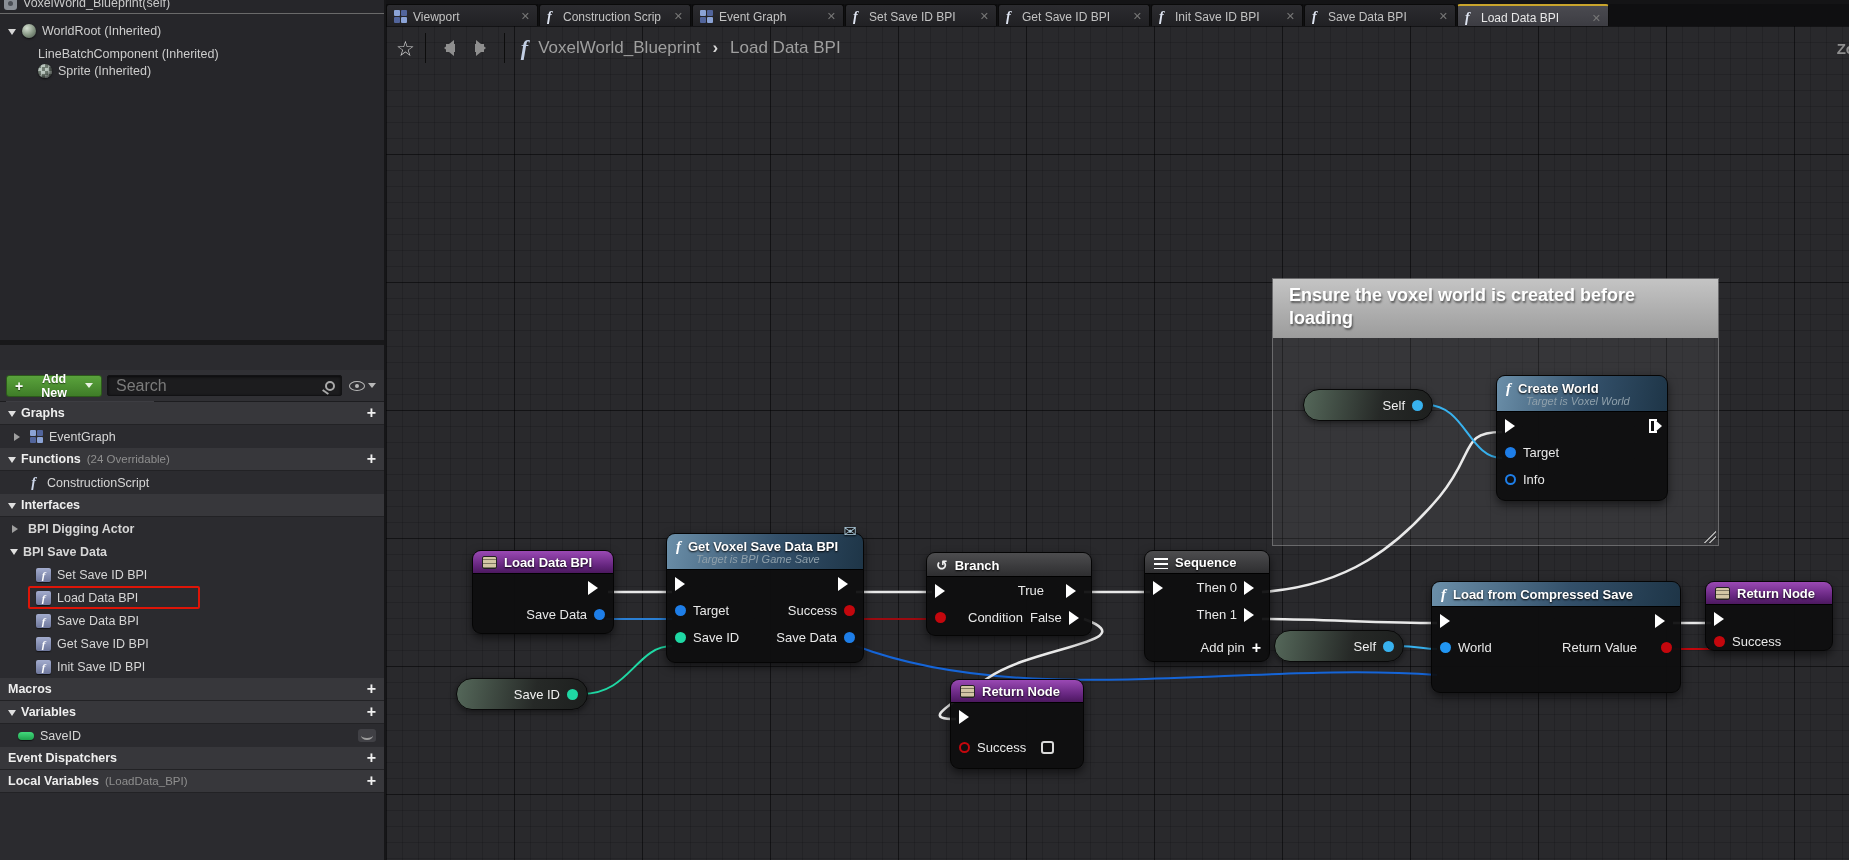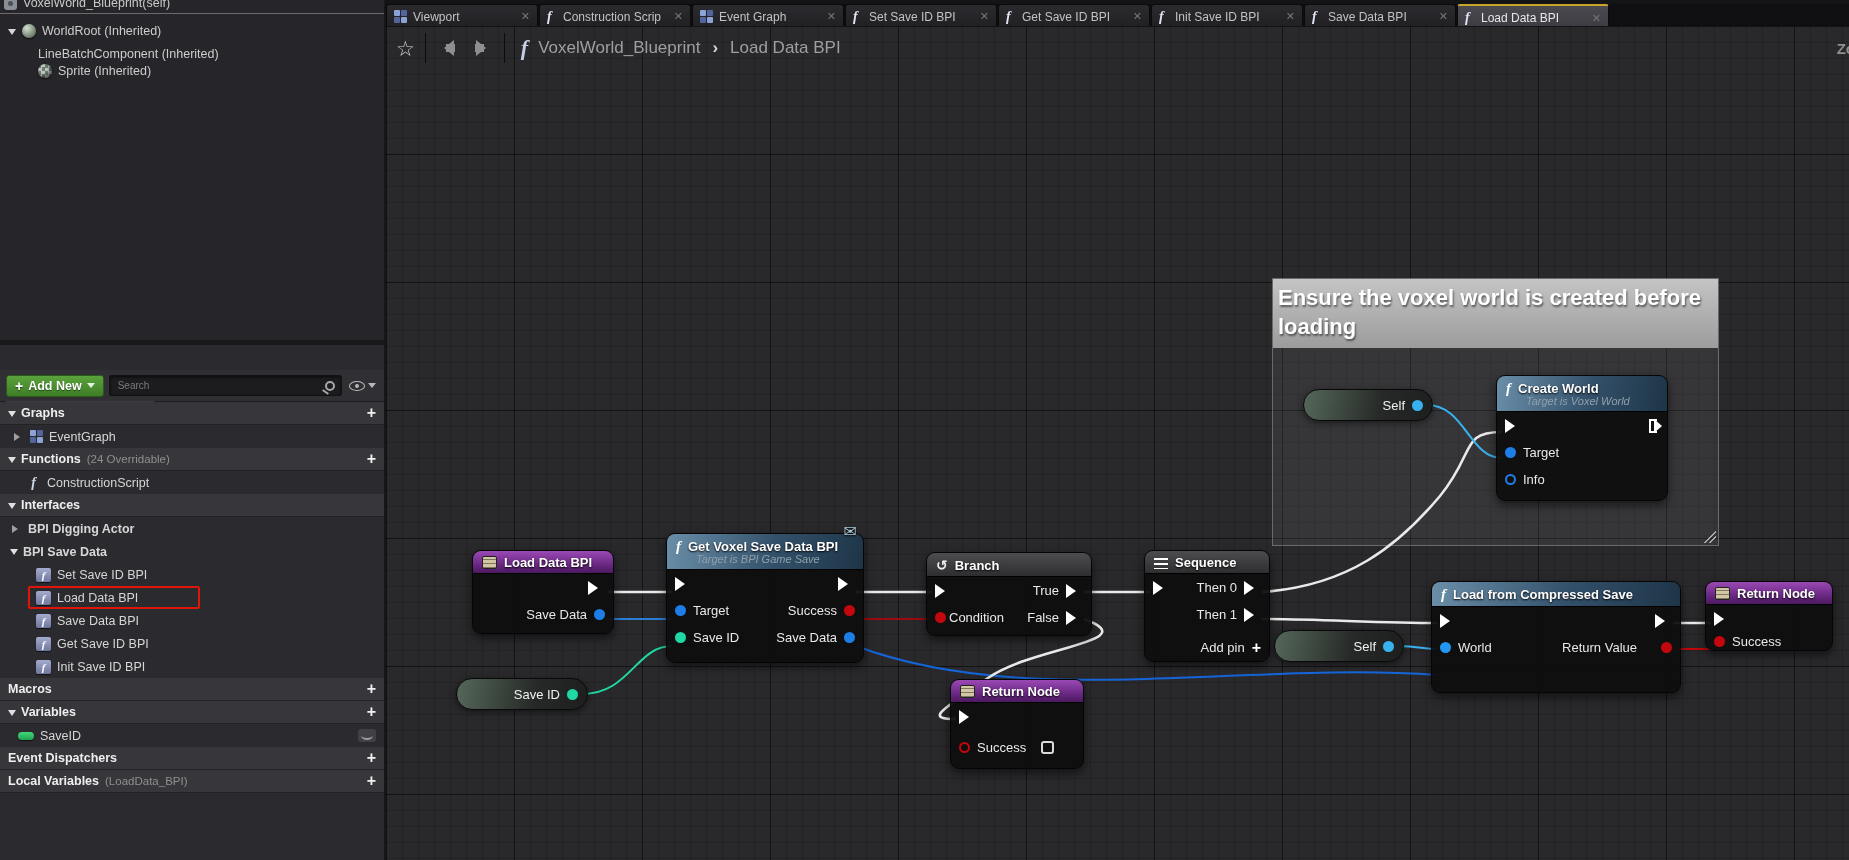--- a/index.html
+++ b/index.html
@@ -23,21 +23,21 @@
   .mbp-tabrow{position:absolute;left:0;top:16px;width:100%;height:25px;background:#1d1d20;display:flex;margin-top:34px;}
   .mbp-tab{margin-left:6px;margin-top:2px;height:23px;min-width:148px;background:#3d3d42;border-radius:4px 4px 0 0;display:flex;align-items:center;gap:7px;padding:0 10px;color:#e2e2e2;font-size:12.5px;}
   .book-ic{width:15px;height:12px;background:#cfcfcf;border-radius:2px 3px 3px 2px;position:relative;box-shadow:inset 0 0 0 1px #555;}
   .book-ic::after{content:'';position:absolute;left:3px;top:2px;right:3px;height:8px;background:linear-gradient(#8a8a8a 1px,transparent 1px) 0 0/100% 3px;}
   .tab-close{color:#8a8a8a;font-size:12px;margin-left:auto;}
   .mbp-toolbar{position:absolute;left:0;top:25px;width:100%;height:31px;background:#303034;display:flex;align-items:center;padding:0 6px;gap:5px;}
   .addnew-btn{height:22px;background:linear-gradient(180deg,#5aa33c,#3f7d28);border:1px solid #2c5a1b;border-radius:3px;color:#fff;font-size:12.5px;font-weight:bold;display:flex;align-items:center;gap:5px;padding:0 8px;text-shadow:0 1px 1px #0008;}
   .plus-white{font-weight:bold;font-size:14px;color:#fff;}
   .chev-dn{width:0;height:0;border:4px solid transparent;border-top:5px solid #e8f2e2;margin-top:4px;}
   .search-box{flex:1;height:21px;background:#1c1c1e;border:1px solid #121214;border-radius:2px;display:flex;align-items:center;padding:0 6px;box-shadow:inset 0 1px 3px #000a;}
-  .search-box input{flex:1;background:transparent;border:none;outline:none;color:#fde047;font-size:10px;font-family:inherit;}
+  .search-box input{flex:1;background:transparent;border:none;outline:none;color:#fde047;font-size:16px;font-family:inherit;}
   .search-box input::placeholder{color:#7b7b7b;}
   .mag-ic{width:10px;height:10px;border:2px solid #a9a9a9;border-radius:50%;position:relative;flex:0 0 auto;}
   .mag-ic::after{content:'';position:absolute;left:-5px;top:8px;width:7px;height:2px;background:#a9a9a9;transform:rotate(35deg);}
   .eye-btn{display:flex;align-items:center;gap:3px;padding:0 2px;}
   .eye-ic{width:16px;height:10px;border:1.5px solid #b8b8b8;border-radius:50%;position:relative;}
   .eye-ic::after{content:'';position:absolute;left:5px;top:2px;width:4px;height:4px;border-radius:50%;background:#b8b8b8;}
   .rows{position:absolute;left:0;top:57px;width:100%;bottom:0;}
   .sb-row{position:relative;height:23px;display:flex;align-items:center;gap:6px;padding:0 8px;color:#d6d6d6;font-size:12.5px;}
   .sb-sec{background:#37373b;border-bottom:1px solid #222225;font-weight:bold;color:#eee;}
   .sb-sec .meta{font-weight:normal;color:#8f8f8f;font-size:11.5px;}
@@ -97,21 +97,21 @@
   .pin{width:11px;height:11px;border-radius:50%;flex:0 0 auto;}
   .pin.hollow{width:11px;height:11px;background:transparent !important;border:2.5px solid;}
   .exec{width:0;height:0;border:7px solid transparent;border-left:10px solid #fff;flex:0 0 auto;}
   .exec.hollow{border-left-color:transparent;position:relative;width:10px;height:14px;border:none;}
   .exec.hollow::after{content:'';position:absolute;left:0;top:0;width:6px;height:10px;border:2px solid #fff;border-right:none;}
   .exec.hollow::before{content:'';position:absolute;left:5px;top:0px;width:0;height:0;border:7px solid transparent;border-left:8px solid #fff;}
   .checkbox{width:13px;height:13px;border:2px solid #dadada;border-radius:3px;background:transparent;}
   .addpin-plus{color:#fff;font-weight:bold;font-size:16px;}
   .oval{position:absolute;height:32px;border-radius:16px;background:linear-gradient(100deg,#55685a,#262927 60%,#1d1f1e);border:1.5px solid #090909;display:flex;align-items:center;justify-content:flex-end;gap:7px;padding:0 9px;color:#f0f0f0;font-size:13px;z-index:2;box-shadow:0 2px 6px rgba(0,0,0,.5);}
   .comment{position:absolute;border:1px solid rgba(170,170,170,.45);background:rgba(150,150,150,.13);z-index:1;}
-  .comment-head{background:linear-gradient(180deg,#c4c4c4,#9c9c9c);color:#fff;font-weight:bold;font-size:22px;line-height:1.3;padding:5px 5px 7px;text-shadow:1px 2px 2px rgba(0,0,0,.5);}
+  .comment-head{background:linear-gradient(180deg,#c4c4c4,#9c9c9c);color:#fff;font-weight:bold;font-size:18px;line-height:1.3;padding:5px 16px 7px;text-shadow:1px 2px 2px rgba(0,0,0,.5);}
   .resize{position:absolute;right:2px;bottom:2px;width:12px;height:12px;background:
     linear-gradient(135deg,transparent 50%,#aaa 50%,#aaa 56%,transparent 56%,transparent 70%,#aaa 70%,#aaa 76%,transparent 76%);}
   .envelope{position:absolute;top:-12px;right:6px;color:#a9c6d6;font-size:16px;text-shadow:0 1px 2px #000;z-index:3;}
   svg.wires{position:absolute;left:0;top:0;z-index:1;}
 </style>
 </head>
 <body>
 
 <div class="sidebar">
   <div class="components">
@@ -387,27 +387,27 @@
     </div>
   </div>
 
   <div class="node" style="left:540px;top:526px;width:166px;height:84px;">
     <div class="nhead hdr-gray">
       <span class="branch-ic">↺</span>
       <span class="t">Branch</span>
     </div>
     <div class="prow" style="justify-content:space-between;">
       <span class="exec"></span>
-      <span style="display:flex;align-items:center;gap:7px;">
+      <span style="display:flex;align-items:center;gap:22px;">
         <span>True</span>
         <span class="exec"></span>
       </span>
     </div>
     <div class="prow" style="justify-content:space-between;">
-      <span style="display:flex;align-items:center;gap:3px;">
+      <span style="display:flex;align-items:center;gap:22px;">
         <span class="pin" style="background:#c4070d;"></span>
         <span>Condition</span>
       </span>
       <span style="display:flex;align-items:center;gap:7px;">
         <span>False</span>
         <span class="exec"></span>
       </span>
     </div>
   </div>
 

